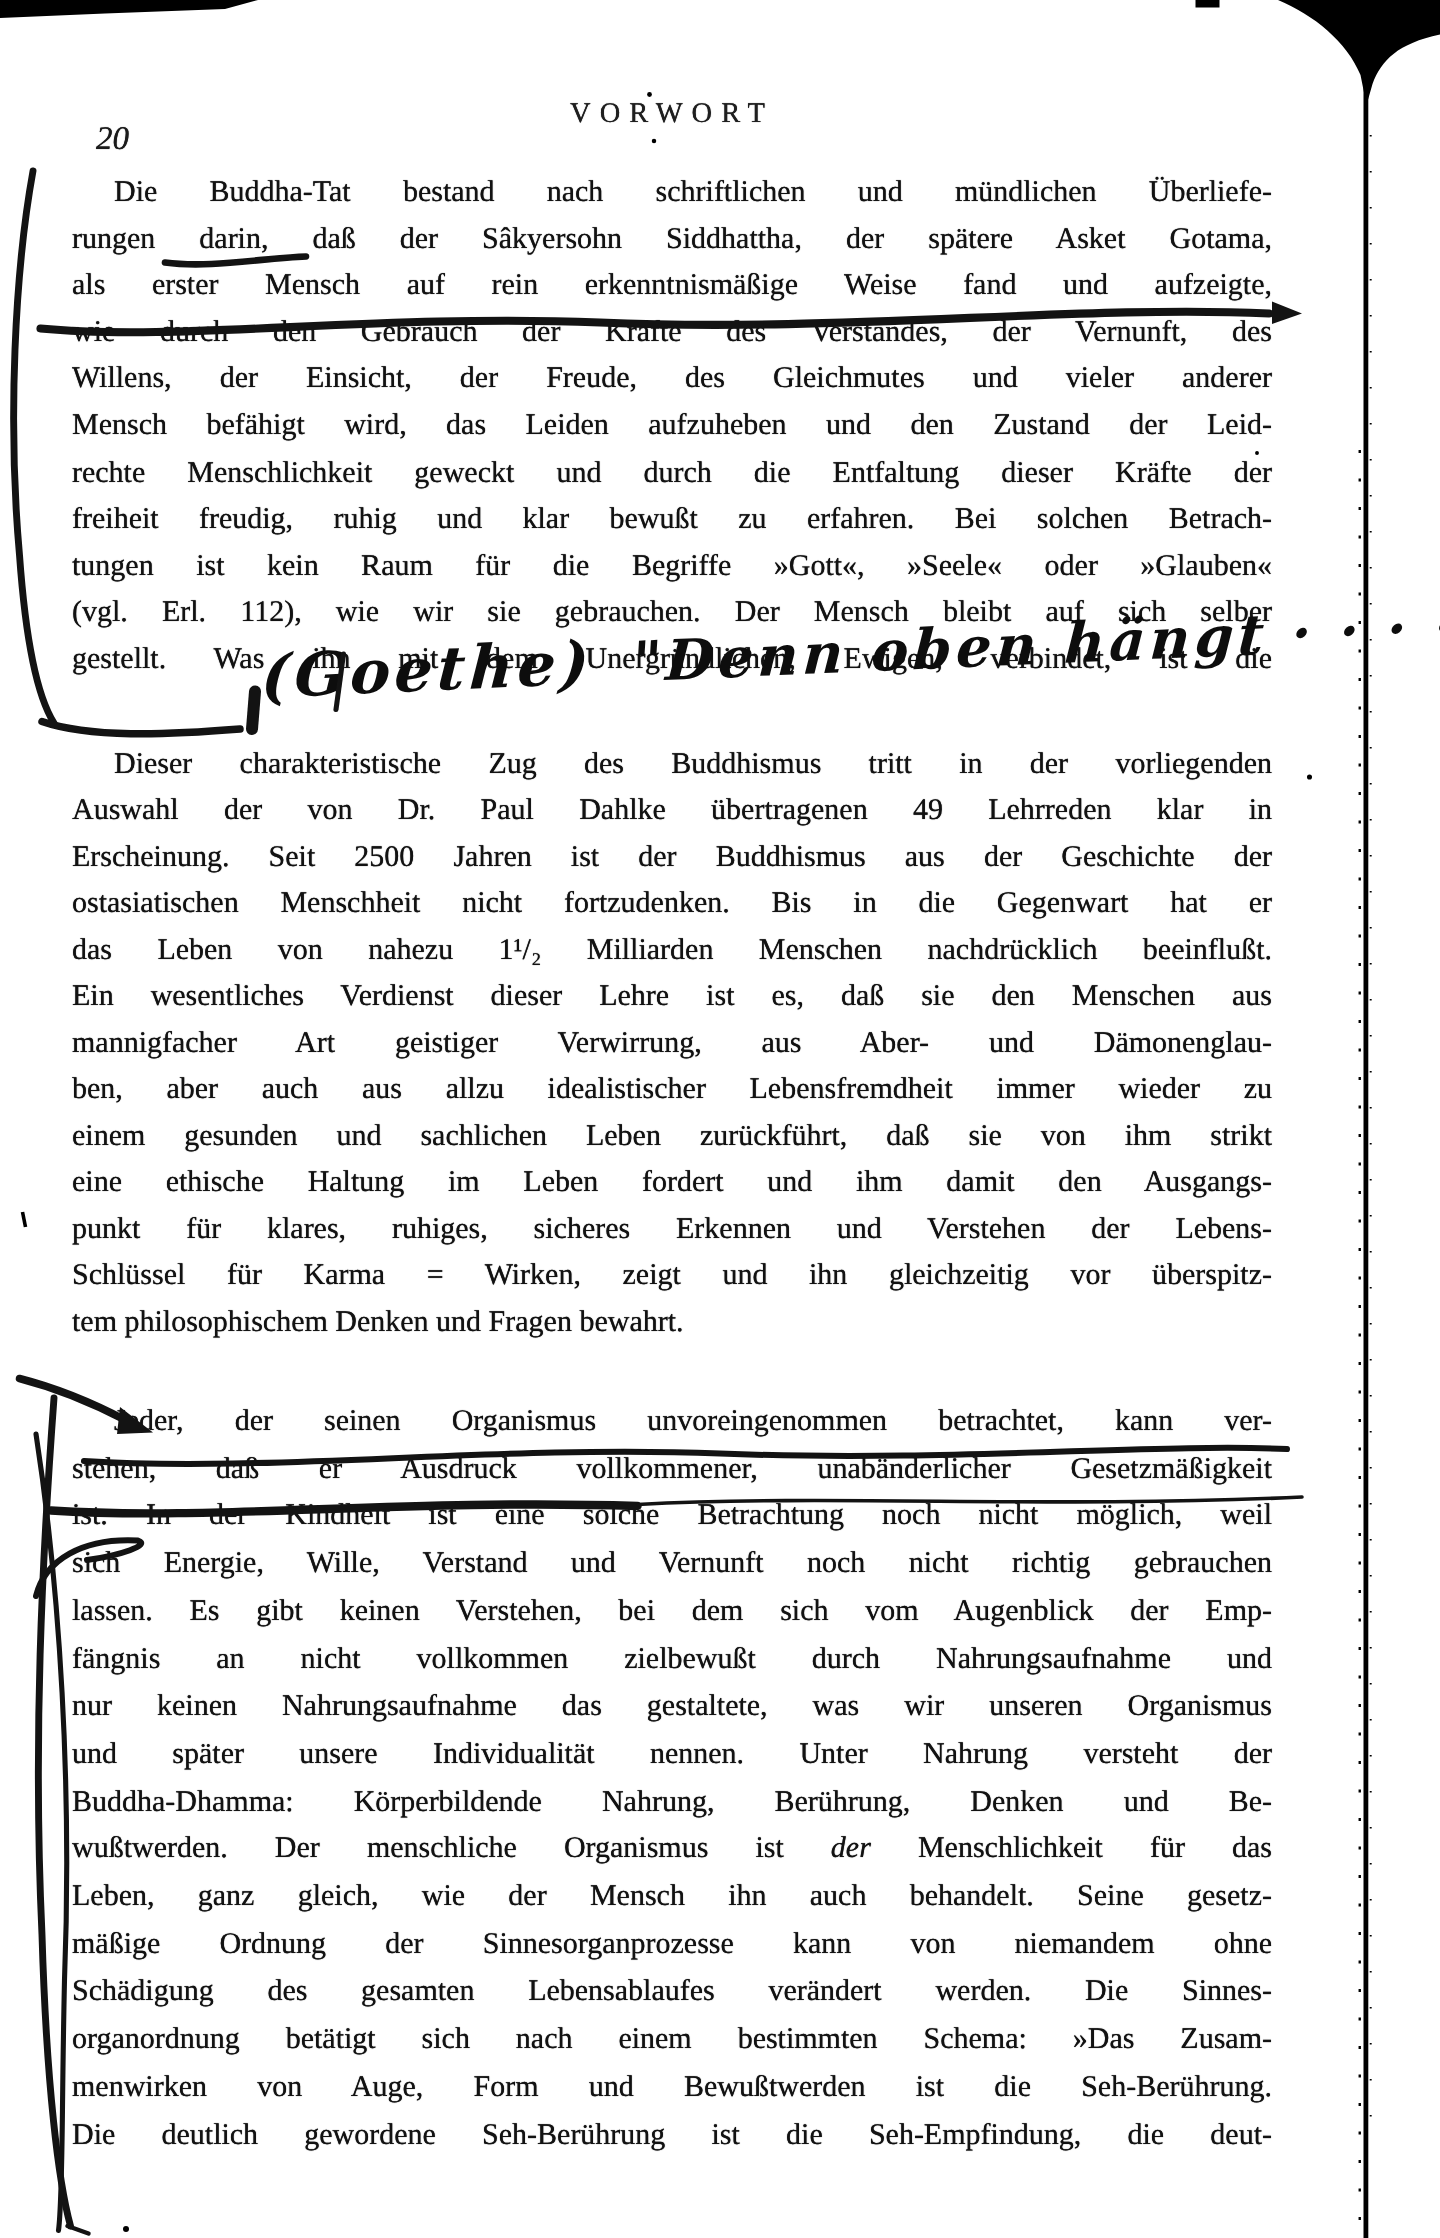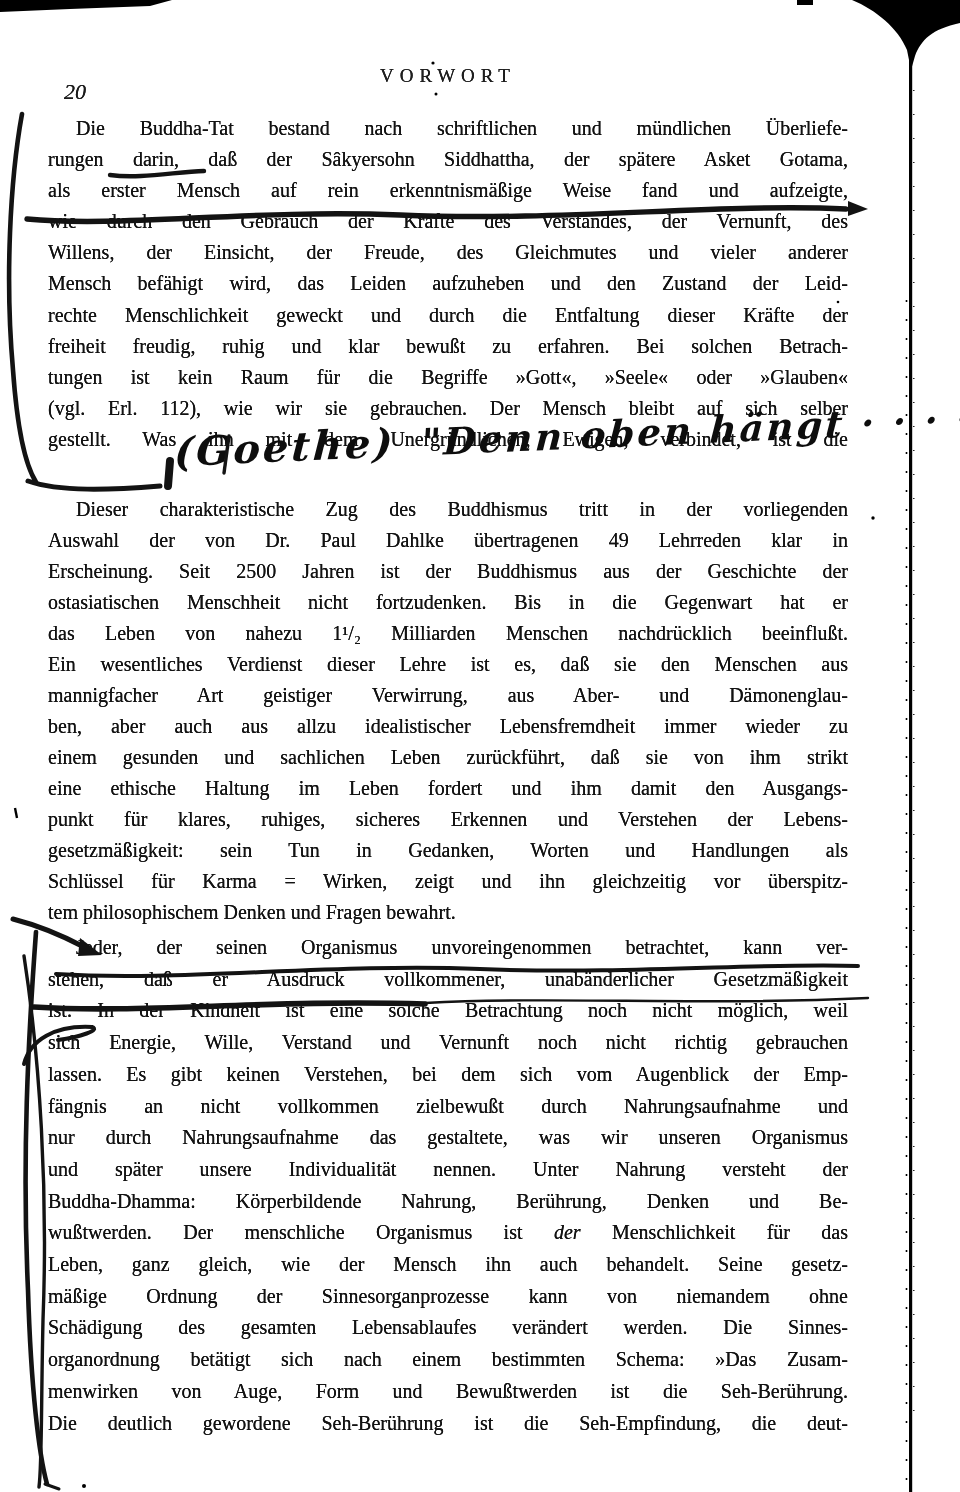--- a/index.html
+++ b/index.html
@@ -65,32 +65,31 @@
         <div class="line">Auswahl der von Dr. Paul Dahlke übertragenen 49 Lehrreden klar in</div>
         <div class="line">Erscheinung. Seit 2500 Jahren ist der Buddhismus aus der Geschichte der</div>
         <div class="line">ostasiatischen Menschheit nicht fortzudenken. Bis in die Gegenwart hat er</div>
         <div class="line">das Leben von nahezu 1¹/₂ Milliarden Menschen nachdrücklich beeinflußt.</div>
         <div class="line">Ein wesentliches Verdienst dieser Lehre ist es, daß sie den Menschen aus</div>
         <div class="line">mannigfacher Art geistiger Verwirrung, aus Aber- und Dämonenglau-</div>
         <div class="line">ben, aber auch aus allzu idealistischer Lebensfremdheit immer wieder zu</div>
         <div class="line">einem gesunden und sachlichen Leben zurückführt, daß sie von ihm strikt</div>
         <div class="line">eine ethische Haltung im Leben fordert und ihm damit den Ausgangs-</div>
         <div class="line">punkt für klares, ruhiges, sicheres Erkennen und Verstehen der Lebens-</div>
-        <div class="line">gesetzmäßigkeit: sein Tun in Gedanken, Worten und Handlungen als</div>
         <div class="line">Schlüssel für Karma = Wirken, zeigt und ihn gleichzeitig vor überspitz-</div>
         <div class="line flushlast">tem philosophischem Denken und Fragen bewahrt.</div>
       </div>
       <div class="para" id="p3">
         <div class="line first">Jeder, der seinen Organismus unvoreingenommen betrachtet, kann ver-</div>
         <div class="line">stehen, daß er Ausdruck vollkommener, unabänderlicher Gesetzmäßigkeit</div>
         <div class="line">ist. In der Kindheit ist eine solche Betrachtung noch nicht möglich, weil</div>
         <div class="line">sich Energie, Wille, Verstand und Vernunft noch nicht richtig gebrauchen</div>
         <div class="line">lassen. Es gibt keinen Verstehen, bei dem sich vom Augenblick der Emp-</div>
         <div class="line">fängnis an nicht vollkommen zielbewußt durch Nahrungsaufnahme und</div>
-        <div class="line">nur durch Nahrungsaufnahme das gestaltete, was wir unseren Organismus</div>
+        <div class="line">nur keinen Nahrungsaufnahme das gestaltete, was wir unseren Organismus</div>
         <div class="line">und später unsere Individualität nennen. Unter Nahrung versteht der</div>
         <div class="line">Buddha-Dhamma: Körperbildende Nahrung, Berührung, Denken und Be-</div>
         <div class="line"><span>wußtwerden. Der menschliche Organismus ist </span><span class="it">der</span><span> Menschlichkeit für das</span></div>
         <div class="line">Leben, ganz gleich, wie der Mensch ihn auch behandelt. Seine gesetz-</div>
         <div class="line">mäßige Ordnung der Sinnesorganprozesse kann von niemandem ohne</div>
         <div class="line">Schädigung des gesamten Lebensablaufes verändert werden. Die Sinnes-</div>
         <div class="line">organordnung betätigt sich nach einem bestimmten Schema: »Das Zusam-</div>
         <div class="line">menwirken von Auge, Form und Bewußtwerden ist die Seh-Berührung.</div>
         <div class="line">Die deutlich gewordene Seh-Berührung ist die Seh-Empfindung, die deut-</div>
       </div>

